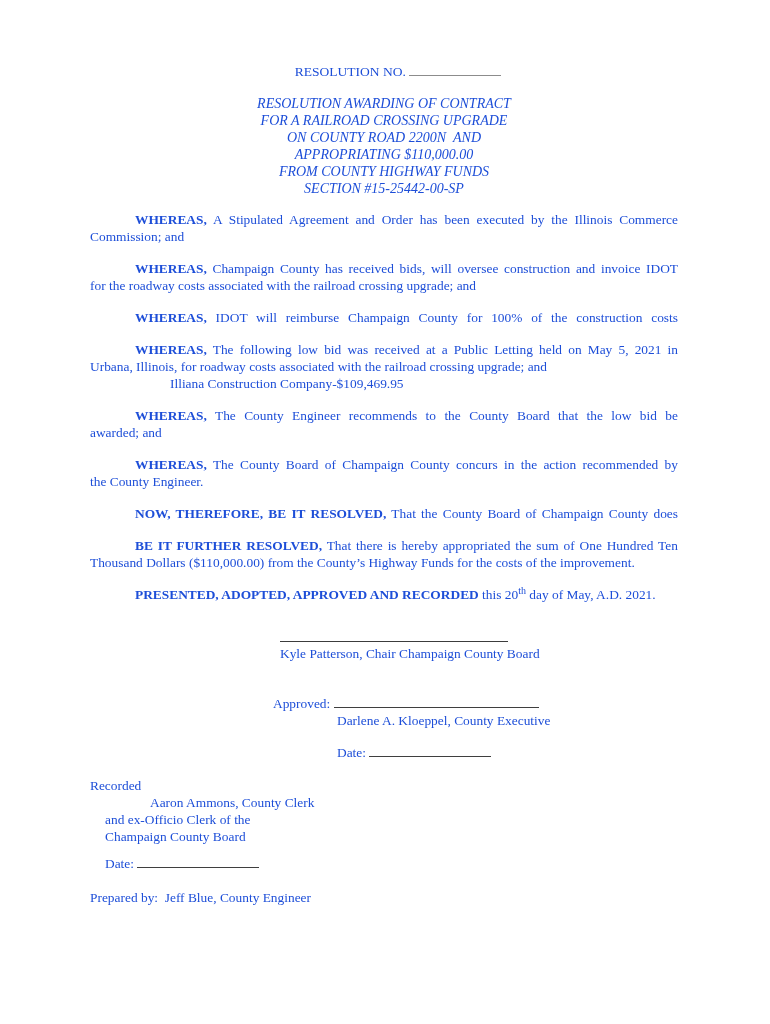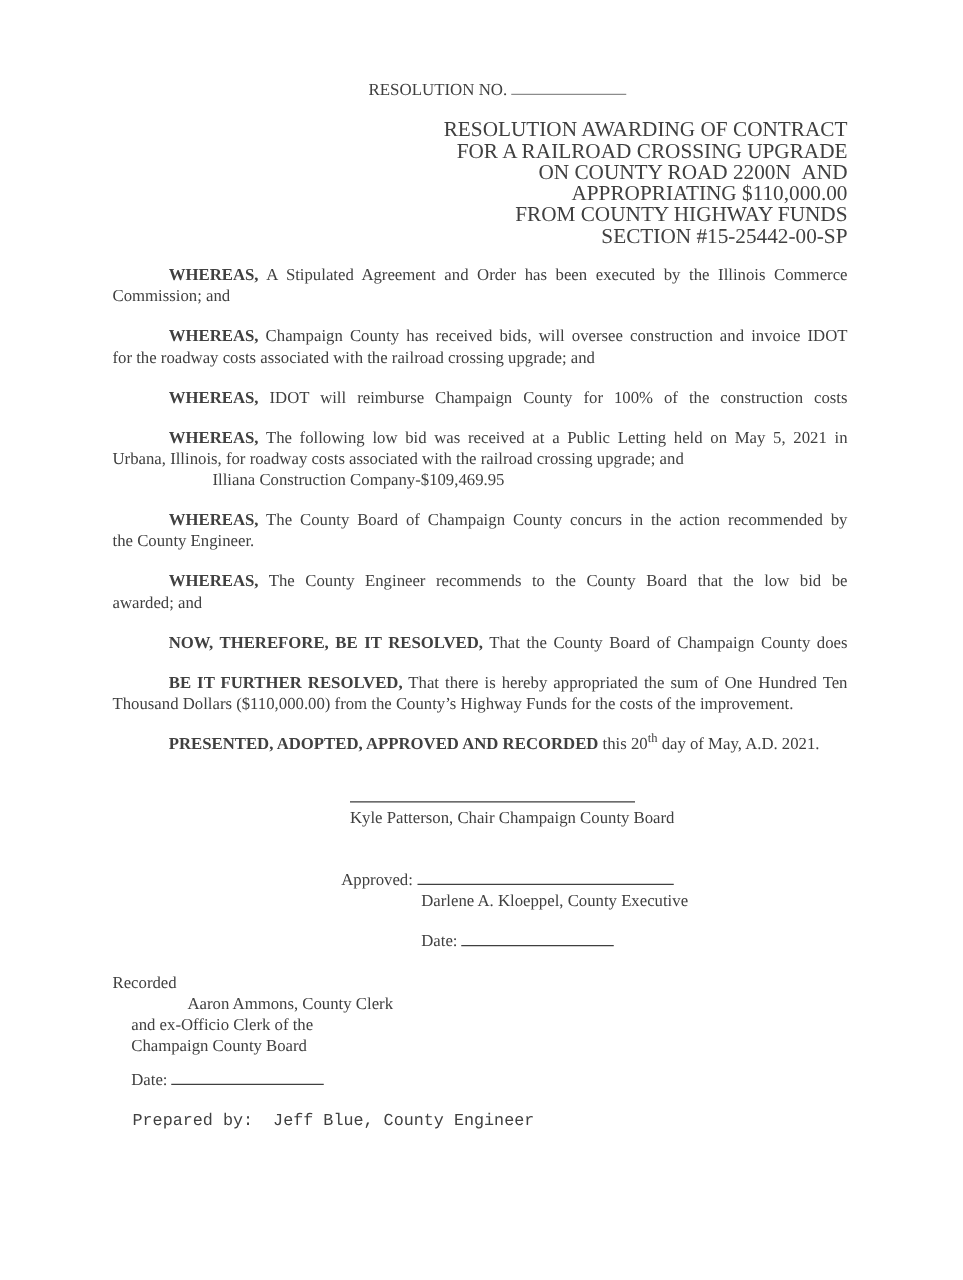--- a/index.html
+++ b/index.html
@@ -1,29 +1,29 @@
 <!DOCTYPE html>
 <html><head>
 <meta charset="utf-8">
 <style>
   html,body { margin:0; padding:0; background:#ffffff; }
   .page {
     position:relative; width:770px; height:1024px; background:#ffffff;
     font-family:"Liberation Serif","DejaVu Serif",serif;
-    color:#404040; font-size:13.4px; line-height:17px; overflow:hidden;
+    color:#1d4ed8; font-size:13.4px; line-height:17px; overflow:hidden;
   }
   .content { padding:0 92px 0 90px; }
 
   .res-no { margin-top:63px; text-align:center; text-indent:28px; font-size:13.5px; white-space:nowrap; }
   .uline { display:inline-block; height:12px; border-bottom:1px solid #3f3f3f; vertical-align:baseline; }
   .uline.gray { border-bottom:1px solid #8c8c8c; }
   .w92 { width:92px; } .w205 { width:205px; } .w122 { width:122px; } .w175 { width:175px; }
   .w18 { width:18px; border-bottom-width:2px; }
 
-  .doc-title { margin-top:15px; text-align:right; font-size:17px; }
+  .doc-title { margin-top:15px; text-align:center; font-size:14px;font-style:italic; }
   .doc-title div { white-space:nowrap; }
 
   .para { margin:15px 0 0 0; }
   .para.first { margin-top:14px; }
   .jline { text-align:justify; text-align-last:justify; white-space:nowrap; }
   .lline { text-align:left; white-space:nowrap; }
   .ind { padding-left:45px; }
   .lead { font-weight:bold;text-align:right; }
   .bid-line { margin-left:80px; white-space:nowrap; }
   sup.sup { font-size:10px; line-height:0; }
@@ -31,21 +31,21 @@
   .sig-rule { margin:38px 0 0 190px; width:228px; height:0; border-top:1px solid #3c3c3c; }
   .sig-name { margin:3px 0 0 190px; white-space:nowrap; }
   .approved-line { margin:33px 0 0 183px; white-space:nowrap; }
   .exec-name { margin:0 0 0 247px; white-space:nowrap; }
   .date-top { margin:15px 0 0 247px; white-space:nowrap; }
   .recorded { margin:16px 0 0 0; }
   .attest { white-space:nowrap; }
   .clerk-name { margin:0 0 0 60px; white-space:nowrap; }
   .clerk-2, .clerk-3 { margin:0 0 0 15px; white-space:nowrap; }
   .date-bottom { margin:10px 0 0 15px; white-space:nowrap; }
-  .prepared { margin:17px 0 0 16px; white-space:nowrap;font-family:Liberation Mono, monospace; }
+  .prepared { margin:17px 0 0 0; white-space:nowrap; }
 </style>
 </head>
 <body>
 
 <div class="page">
   <div class="content">
 
     <div class="res-no">
       <span>RESOLUTION NO.</span>
       <span class="uline gray w92"></span>
@@ -74,27 +74,27 @@
       <div class="jline ind"><span class="lead">WHEREAS,</span><span> IDOT will reimburse Champaign County for 100% of the construction costs</span></div>
     </div>
 
     <div class="para">
       <div class="jline ind"><span class="lead">WHEREAS,</span><span> The following low bid was received at a Public Letting held on May 5, 2021 in</span></div>
       <div class="lline">Urbana, Illinois, for roadway costs associated with the railroad crossing upgrade; and</div>
       <div class="bid-line">Illiana Construction Company-$109,469.95</div>
     </div>
 
     <div class="para">
-      <div class="jline ind"><span class="lead">WHEREAS,</span><span> The County Board of Champaign County concurs in the action recommended by</span></div>
-      <div class="lline">the County Engineer.</div>
+      <div class="jline ind"><span class="lead">WHEREAS,</span><span> The County Engineer recommends to the County Board that the low bid be</span></div>
+      <div class="lline">awarded; and</div>
     </div>
 
     <div class="para">
-      <div class="jline ind"><span class="lead">WHEREAS,</span><span> The County Engineer recommends to the County Board that the low bid be</span></div>
-      <div class="lline">awarded; and</div>
+      <div class="jline ind"><span class="lead">WHEREAS,</span><span> The County Board of Champaign County concurs in the action recommended by</span></div>
+      <div class="lline">the County Engineer.</div>
     </div>
 
     <div class="para">
       <div class="jline ind"><span class="lead">NOW, THEREFORE, BE IT RESOLVED,</span><span> That the County Board of Champaign County does</span></div>
     </div>
 
     <div class="para">
       <div class="jline ind"><span class="lead">BE IT FURTHER RESOLVED,</span><span> That there is hereby appropriated the sum of One Hundred Ten</span></div>
       <div class="lline">Thousand Dollars ($110,000.00) from the County’s Highway Funds for the costs of the improvement.</div>
     </div>

